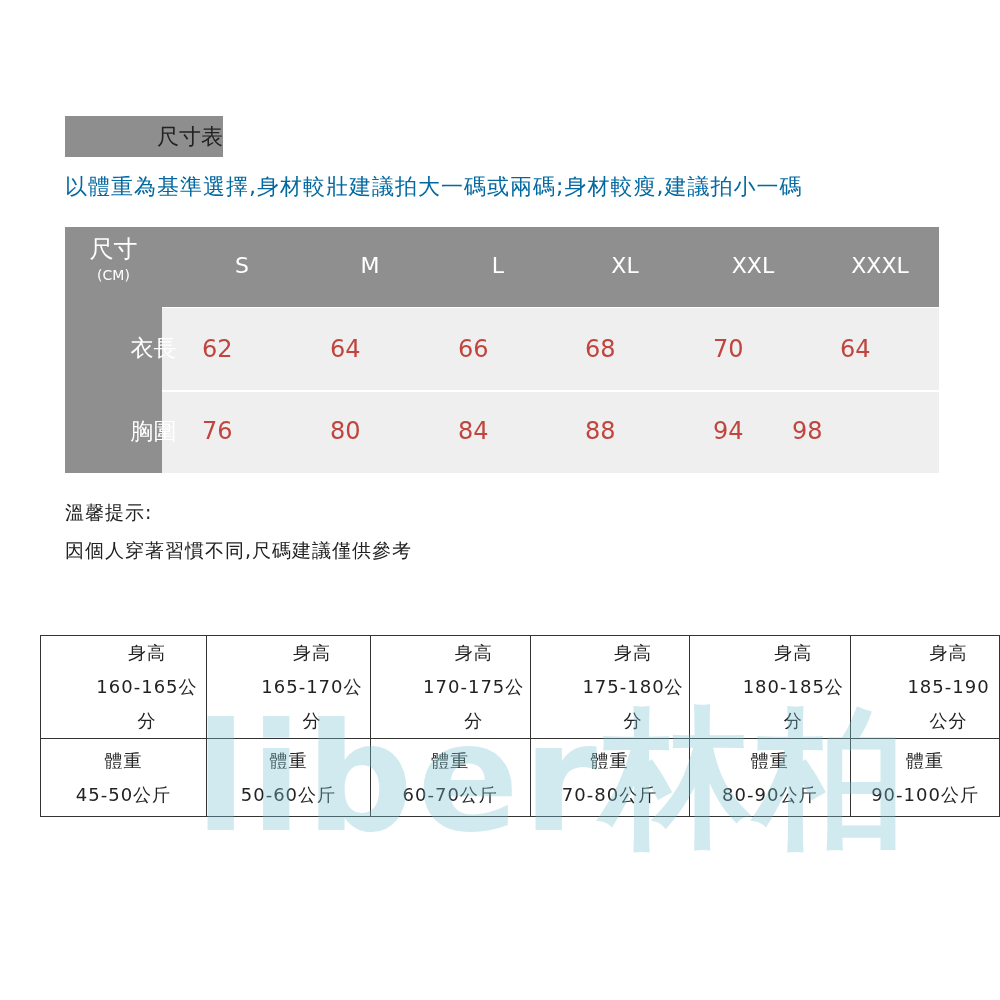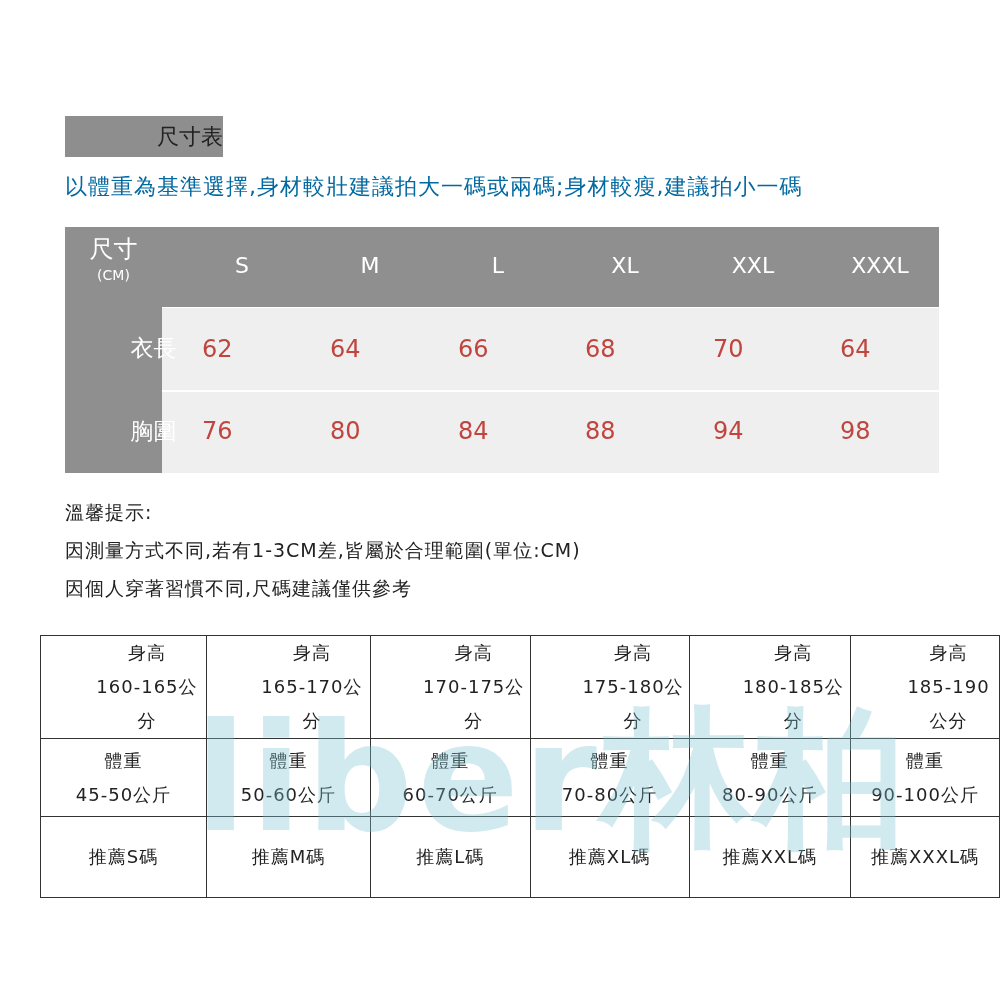--- a/index.html
+++ b/index.html
@@ -63,26 +63,25 @@
   <div class="val" style="left:560px;top:108px">68</div>
   <div class="val" style="left:688px;top:108px">70</div>
   <div class="val" style="left:815px;top:108px">64</div>
 
   <div class="row-label" style="top:189px">胸圍</div>
   <div class="val" style="left:177px;top:190px">76</div>
   <div class="val" style="left:305px;top:190px">80</div>
   <div class="val" style="left:433px;top:190px">84</div>
   <div class="val" style="left:560px;top:190px">88</div>
   <div class="val" style="left:688px;top:190px">94</div>
-  <div class="val" style="left:815px;top:190px">98</div>
+  <div class="val" style="left:767px;top:190px">98</div>
 </div>
 
 <div class="notes">
   <div>溫馨提示:</div>
-  <div>因測量方式不同,若有1-3CM差,皆屬於合理範圍(單位:CM)</div>
   <div>因個人穿著習慣不同,尺碼建議僅供參考</div>
 </div>
 
 <table class="rec-table">
   <tbody>
       <tr class="h1">
     <td style="width:161px">
           <span class="l1">身高</span>
           <span class="l1">160-165公分</span>
         </td>
@@ -126,24 +125,16 @@
         </td>
     <td>
           <span class="l1">體重</span>
           <span class="l1">80-90公斤</span>
         </td>
     <td>
           <span class="l1">體重</span>
           <span class="l1">90-100公斤</span>
         </td>
   </tr>
-  <tr class="h3">
-    <td>推薦S碼</td>
-    <td>推薦M碼</td>
-    <td>推薦L碼</td>
-    <td>推薦XL碼</td>
-    <td>推薦XXL碼</td>
-    <td>推薦XXXL碼</td>
-  </tr>
 </tbody>
   </table>
 
 <div class="watermark">liber林柏</div>
 
 </body></html>

